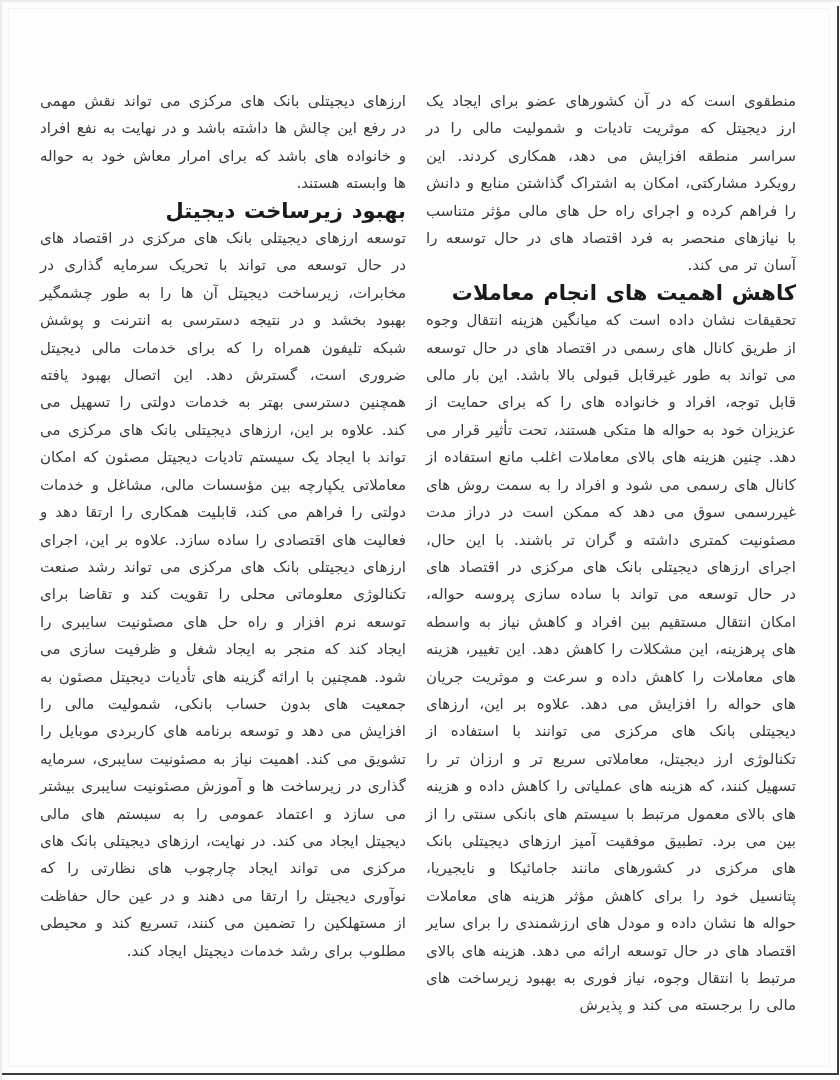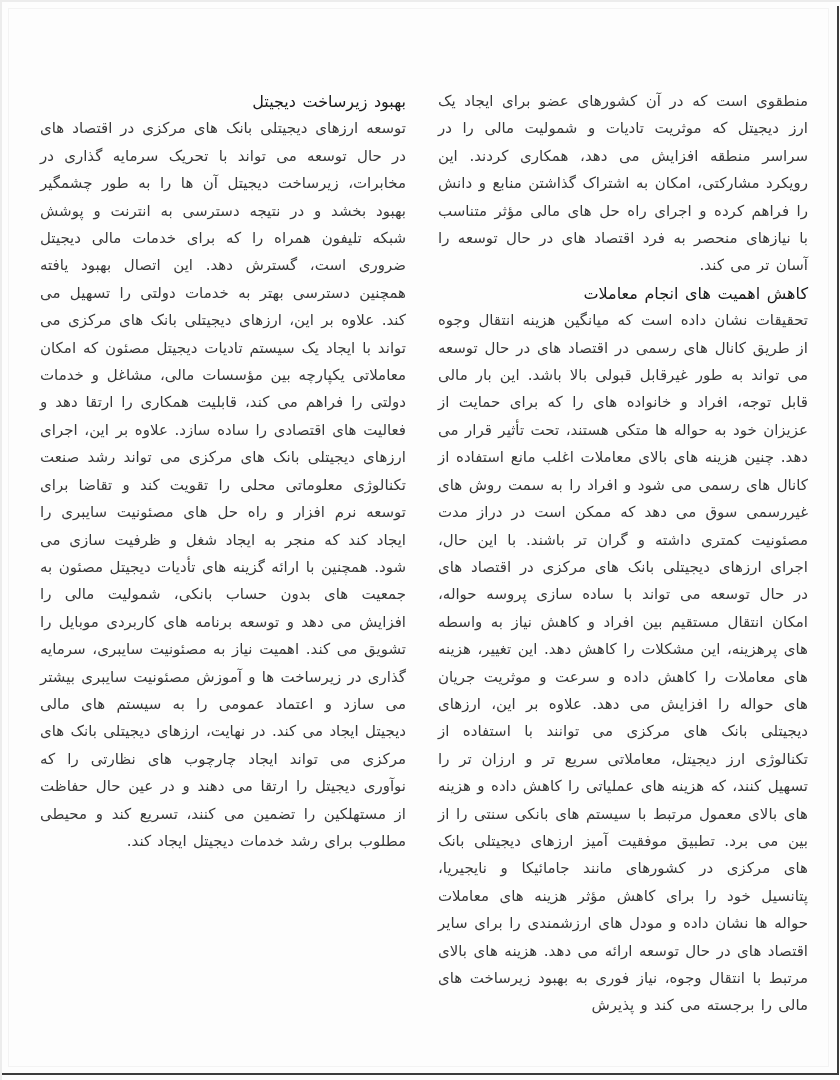--- a/index.html
+++ b/index.html
@@ -53,37 +53,37 @@
     direction: rtl;
     unicode-bidi: embed;
     font-size: 15px;
     line-height: 27.4px;
     color: #3a3a3a;
     text-align: justify;
     text-justify: inter-word;
     word-spacing: 1.5px;
   }
   .col-first {
-    right: 32px;
+    right: 44px;
     width: 370px;
     margin-left: 9px;
   }
   .col-second {
     left: 40px;
     width: 366px;
   }
   .text-column p {
     margin: 0;
     padding: 0;
   }
   .section-heading {
     margin: 0;
     padding: 0;
-    font-size: 16px;
-    font-weight: normal;
+    font-size: 21px;
+    font-weight: bold;
     color: #1a1a1a;
     line-height: 27.4px;
     text-align: right;
   }
 </style>
 </head>
 <body>
 
 <div class="page">
 
@@ -93,17 +93,18 @@
   <div class="edge-right-dark"></div>
   <div class="edge-bottom-dark"></div>
 
   <div class="text-column col-first">
     <p>منطقوی است که در آن کشورهای عضو برای ایجاد یک ارز دیجیتل که موثریت تادیات و شمولیت مالی را در سراسر منطقه افزایش می دهد، همکاری کردند. این رویکرد مشارکتی، امکان به اشتراک گذاشتن منابع و دانش را فراهم کرده و اجرای راه حل های مالی مؤثر متناسب با نیازهای منحصر به فرد اقتصاد های در حال توسعه را آسان تر می کند.</p>
     <h2 class="section-heading">کاهش اهمیت های انجام معاملات</h2>
     <p>تحقیقات نشان داده است که میانگین هزینه انتقال وجوه از طریق کانال های رسمی در اقتصاد های در حال توسعه می تواند به طور غیرقابل قبولی بالا باشد. این بار مالی قابل توجه، افراد و خانواده های را که برای حمایت از عزیزان خود به حواله ها متکی هستند، تحت تأثیر قرار می دهد. چنین هزینه های بالای معاملات اغلب مانع استفاده از کانال های رسمی می شود و افراد را به سمت روش های غیررسمی سوق می دهد که ممکن است در دراز مدت مصئونیت کمتری داشته و گران تر باشند. با این حال، اجرای ارزهای دیجیتلی بانک های مرکزی در اقتصاد های در حال توسعه می تواند با ساده سازی پروسه حواله، امکان انتقال مستقیم بین افراد و کاهش نیاز به واسطه های پرهزینه، این مشکلات را کاهش دهد. این تغییر، هزینه های معاملات را کاهش داده و سرعت و موثریت جریان های حواله را افزایش می دهد. علاوه بر این، ارزهای دیجیتلی بانک های مرکزی می توانند با استفاده از تکنالوژی ارز دیجیتل، معاملاتی سریع تر و ارزان تر را تسهیل کنند، که هزینه های عملیاتی را کاهش داده و هزینه های بالای معمول مرتبط با سیستم های بانکی سنتی را از بین می برد. تطبیق موفقیت آمیز ارزهای دیجیتلی بانک های مرکزی در کشورهای مانند جامائیکا و نایجیریا، پتانسیل خود را برای کاهش مؤثر هزینه های معاملات حواله ها نشان داده و مودل های ارزشمندی را برای سایر اقتصاد های در حال توسعه ارائه می دهد. هزینه های بالای مرتبط با انتقال وجوه، نیاز فوری به بهبود زیرساخت های مالی را برجسته می کند و پذیرش</p>
   </div>
 
   <div class="text-column col-second">
+    <p>ارزهای دیجیتلی بانک های مرکزی می تواند نقش مهمی در رفع این چالش ها داشته باشد و در نهایت به نفع افراد و خانواده های باشد که برای امرار معاش خود به حواله ها وابسته هستند.</p>
     <h2 class="section-heading">بهبود زیرساخت دیجیتل</h2>
     <p>توسعه ارزهای دیجیتلی بانک های مرکزی در اقتصاد های در حال توسعه می تواند با تحریک سرمایه گذاری در مخابرات، زیرساخت دیجیتل آن ها را به طور چشمگیر بهبود بخشد و در نتیجه دسترسی به انترنت و پوشش شبکه تلیفون همراه را که برای خدمات مالی دیجیتل ضروری است، گسترش دهد. این اتصال بهبود یافته همچنین دسترسی بهتر به خدمات دولتی را تسهیل می کند. علاوه بر این، ارزهای دیجیتلی بانک های مرکزی می تواند با ایجاد یک سیستم تادیات دیجیتل مصئون که امکان معاملاتی یکپارچه بین مؤسسات مالی، مشاغل و خدمات دولتی را فراهم می کند، قابلیت همکاری را ارتقا دهد و فعالیت های اقتصادی را ساده سازد. علاوه بر این، اجرای ارزهای دیجیتلی بانک های مرکزی می تواند رشد صنعت تکنالوژی معلوماتی محلی را تقویت کند و تقاضا برای توسعه نرم افزار و راه حل های مصئونیت سایبری را ایجاد کند که منجر به ایجاد شغل و ظرفیت سازی می شود. همچنین با ارائه گزینه های تأدیات دیجیتل مصئون به جمعیت های بدون حساب بانکی، شمولیت مالی را افزایش می دهد و توسعه برنامه های کاربردی موبایل را تشویق می کند. اهمیت نیاز به مصئونیت سایبری، سرمایه گذاری در زیرساخت ها و آموزش مصئونیت سایبری بیشتر می سازد و اعتماد عمومی را به سیستم های مالی دیجیتل ایجاد می کند. در نهایت، ارزهای دیجیتلی بانک های مرکزی می تواند ایجاد چارچوب های نظارتی را که نوآوری دیجیتل را ارتقا می دهند و در عین حال حفاظت از مستهلکین را تضمین می کنند، تسریع کند و محیطی مطلوب برای رشد خدمات دیجیتل ایجاد کند.</p>
   </div>
 
 </div>
 
 </body></html>

